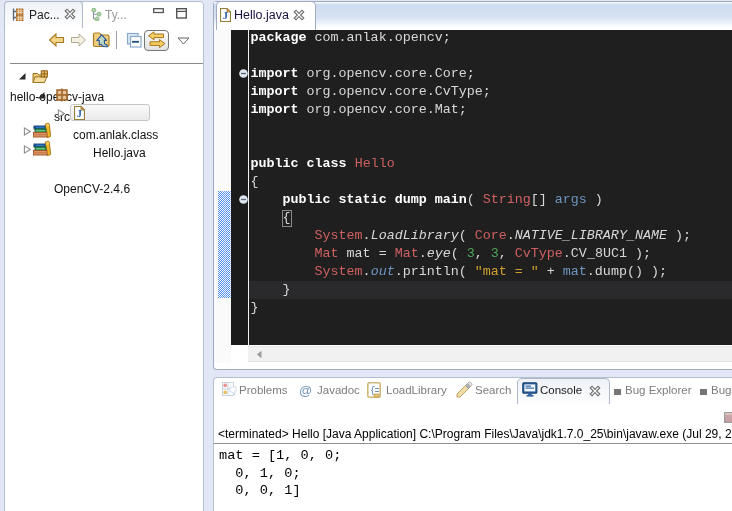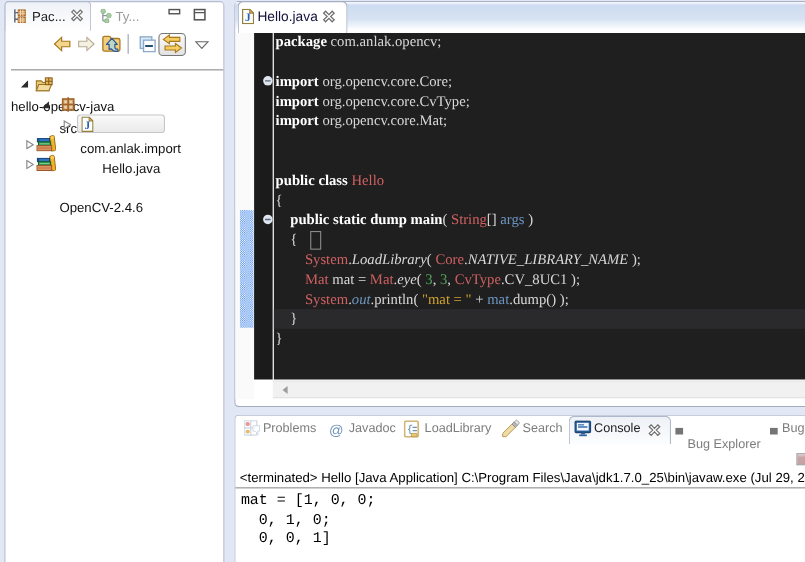--- a/index.html
+++ b/index.html
@@ -3,21 +3,21 @@
 <meta charset="utf-8">
 <style>
   * { margin:0; padding:0; box-sizing:border-box; }
   html,body { width:732px; height:511px; overflow:hidden; background:#e1e7f5;
     font-family:"Liberation Sans", sans-serif; }
   .abs { position:absolute; }
   #stage { position:relative; width:732px; height:424px; }
   .panel { position:absolute; background:#fff; border:1px solid #a6afc4; }
   .mono { font-family:"Liberation Mono", monospace; }
   .codeline { position:absolute; left:250.5px; height:18px; line-height:18px;
-    font-family:Liberation Serif, serif; font-size:13.35px; color:#d8d8d8;
+    font-family:Liberation Mono, monospace; font-size:13.35px; color:#d8d8d8;
     white-space:pre; }
   .codeline b { color:#ffffff; }
   .red { color:#cf6060; }
   .blu { color:#6d95c0; }
   .grn { color:#4fa459; }
   .gld { color:#cfa02f; }
   .gray { color:#8a8a8a; }
   .ttext { font-size:12px; color:#111;margin-top:40px; }
   .tabtxt { font-size:12px; color:#222; }
 </style>
@@ -97,21 +97,21 @@
     <path d="M6.5 0 V6.5 H0 Z" fill="#2b2b2b"></path>
   </svg>
   <svg class="abs" style="left:55px; top:88px;" width="14" height="14" viewBox="0 0 14 14">
     <rect x="2" y="2" width="10" height="10" fill="#dcb488" stroke="#a0652a" stroke-width="1.5"></rect>
     <path d="M7 0.4 V13.6 M0.4 7 H13.6" stroke="#a0652a" stroke-width="1.5"></path>
     <rect x="3.6" y="3.6" width="2" height="2" fill="#eed2a8"></rect>
     <rect x="8.4" y="3.6" width="2" height="2" fill="#eed2a8"></rect>
     <rect x="3.6" y="8.4" width="2" height="2" fill="#eed2a8"></rect>
     <rect x="8.4" y="8.4" width="2" height="2" fill="#eed2a8"></rect>
   </svg>
-  <div class="abs ttext" style="left:73px; top:88px;">com.anlak.import</div>
+  <div class="abs ttext" style="left:73px; top:88px;">com.anlak.class</div>
 
   <div class="abs" style="left:70px; top:104px; width:80px; height:17px; border:1px solid #c6c6c6;
        border-radius:3px; background:linear-gradient(#fafafa,#eaeaea);"></div>
   <svg class="abs" style="left:57px; top:108.5px;" width="8" height="9" viewBox="0 0 8 9">
     <path d="M1.4 0.9 L7.2 4.5 L1.4 8.1 Z" fill="#fff" stroke="#8e8e8e" stroke-width="1.1"></path>
   </svg>
   <svg class="abs" style="left:74px; top:106px;" width="11" height="14" viewBox="0 0 11 14">
     <path d="M0.5 0.5 H7 L10.5 4 V13.5 H0.5 Z" fill="#fefefe" stroke="#94803a" stroke-width="1.2"></path>
     <path d="M7 0.5 L10.5 4 H7 Z" fill="#eaa23c" stroke="#8a7a45" stroke-width="0.8"></path>
     <text x="2.8" y="11.2" font-family="Liberation Serif, serif" font-size="10.4" font-weight="bold" fill="#2a62aa">J</text>
@@ -244,21 +244,21 @@
     <path d="M3.5 4.2 H9 M3.5 6.2 H12" stroke="#3a6eaa" stroke-width="1.2"></path>
     <path d="M6.5 11.2 L6 13 H10 L9.5 11.2 Z" fill="#2e639e"></path>
     <rect x="4.5" y="13" width="7" height="1.6" fill="#2e639e"></rect>
   </svg>
   <div class="abs" style="left:540px; top:384px; font-size:11.5px; color:#1a1a1a;">Console</div>
   <svg class="abs" style="left:589px; top:385px;" width="12" height="12" viewBox="0 0 12 12">
     <path d="M1.2 3 L3 1.2 L6 4.4 L9 1.2 L10.8 3 L7.6 6 L10.8 9 L9 10.8 L6 7.6 L3 10.8 L1.2 9 L4.4 6 Z" fill="#fdfdfd" stroke="#6e6e6e" stroke-width="1.1" stroke-linejoin="miter"></path>
   </svg>
 
   <div class="abs" style="left:614px; top:388.5px; width:6.5px; height:6.5px; background:#757575;"></div>
-  <div class="abs" style="left:625px; top:384px; font-size:11.5px; color:#7c7c7c;margin-top:14px;">Bug Explorer</div>
+  <div class="abs" style="left:625px; top:384px; font-size:11.5px; color:#7c7c7c;">Bug Explorer</div>
   <div class="abs" style="left:700px; top:388.5px; width:6.5px; height:6.5px; background:#757575;"></div>
   <div class="abs" style="left:711px; top:384px; font-size:11.5px; color:#7c7c7c;">Bug</div>
 
   <div class="abs" style="left:724px; top:411.5px; width:12px; height:11.5px;
        background:linear-gradient(#e8d0d0,#c9a6a8 30%,#c4a0a2); border:1.5px solid #9a9a9a;"></div>
 
   <div class="abs" style="left:218px; top:427px; font-size:12px; color:#000; white-space:nowrap;">&lt;terminated&gt; Hello [Java Application] C:\Program Files\Java\jdk1.7.0_25\bin\javaw.exe (Jul 29, 20</div>
   <div class="abs" style="left:214px; top:443px; width:518px; height:1px; background:#8f8f8f;"></div>
 
   <div class="abs mono" style="left:219px; top:447px; font-size:13.6px; line-height:17.5px; color:#000; white-space:pre;">mat = [1, 0, 0;

